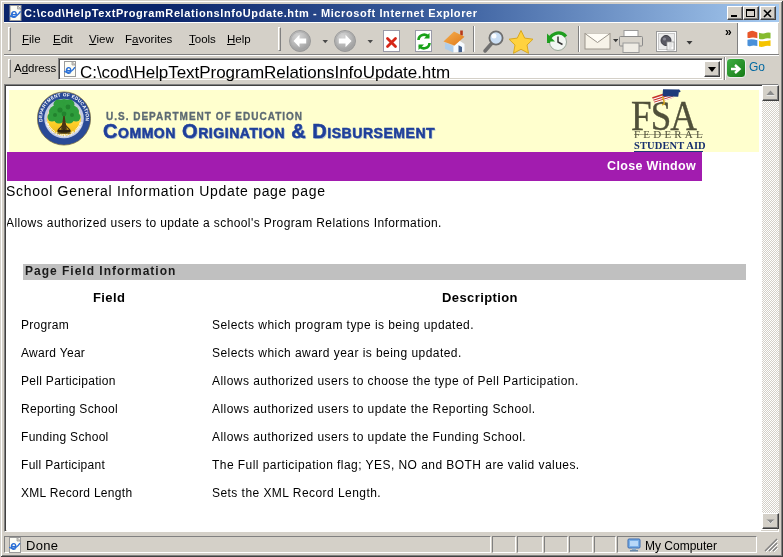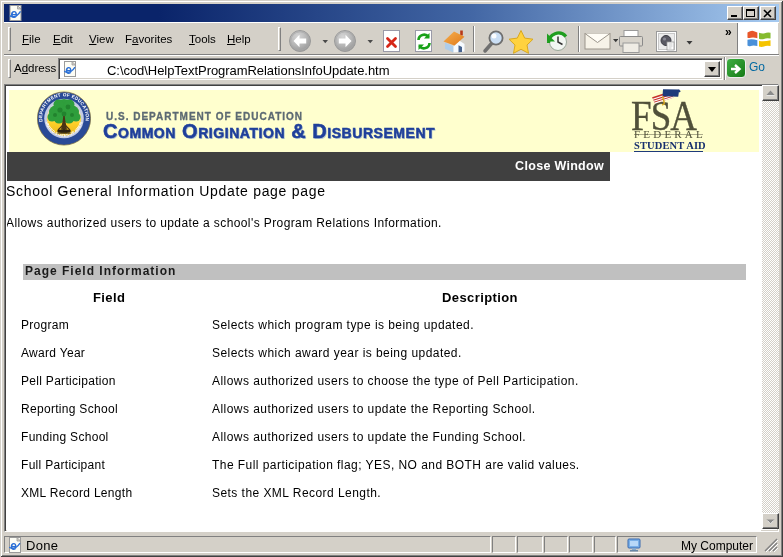--- a/index.html
+++ b/index.html
@@ -28,70 +28,71 @@
 #brand { position:absolute; right:1px; top:0px; width:41px; height:32px; background:#fff; border-left:1px solid #808080; }
 .chev { position:absolute; font-size:12px; font-weight:bold; color:#000; }
 
 #addrrow { position:absolute; left:4px; top:54px; width:775px; height:27px;
   background:#D4D0C8; border-top:1px solid #808080; box-shadow: inset 0 1px 0 #fff; }
 #addrlabel { position:absolute; left:10px; top:7px; font-size:11.5px; color:#000; }
 #addrlabel u { text-decoration:underline; }
 #addrfield { position:absolute; left:54px; top:3px; width:665px; height:22px; background:#fff;
   border:1px solid; border-color:#808080 #fff #fff #808080;
   box-shadow: inset 1px 1px 0 #404040, inset -1px -1px 0 #D4D0C8; }
-#addrtext { position:absolute; left:21px; top:4px; font-size:13px; letter-spacing:-0.05px; color:#000; white-space:nowrap;margin-left:27px; }
+#addrtext { position:absolute; left:21px; top:4px; font-size:17px; letter-spacing:-0.05px; color:#000; white-space:nowrap; }
 #addrdrop { position:absolute; right:2px; top:2px; width:16px; height:16px; background:#D4D0C8;
   border:1px solid; border-color:#fff #404040 #404040 #fff; box-shadow: inset -1px -1px 0 #808080; }
 #gobtn { position:absolute; left:722px; top:3px; width:20px; height:20px; border-radius:4px;
   background:linear-gradient(135deg,#3fae43,#157a15); border:1px solid #ededed; }
 #gotext { position:absolute; left:745px; top:5px; font-size:12px; color:#0369a1; }
 
 #content { position:absolute; left:4px; top:84px; width:775px; height:448px; background:#fff;
   border:1px solid; border-color:#808080 #fff #fff #808080;
   box-shadow: inset 1px 1px 0 #404040, inset -1px -1px 0 #D4D0C8; }
 #page { position:absolute; left:2px; top:2px; width:754px; height:444px; background:#fff; overflow:hidden; }
 #banner { position:absolute; left:2px; top:3px; width:750px; height:62px; background:#FFFFCE; }
 #deptline1 { position:absolute; left:97px; top:21px; font-size:10px; font-weight:bold; color:#5c6a73; letter-spacing:1.0px; -webkit-text-stroke:0.3px #5c6a73; }
 #deptline2 { position:absolute; left:94px; top:30px; font-size:20px; font-weight:bold; color:#1F3F9A;
   font-variant:small-caps; letter-spacing:0.55px; -webkit-text-stroke:0.5px #1F3F9A; text-shadow:1px 1px 0 rgba(130,160,210,0.6); }
-#bluebar { position:absolute; left:0; top:65px; width:603px; height:29px; background:#404040;padding-left:38px; }
+#bluebar { position:absolute; left:0; top:65px; width:695px; height:29px; background:#a21caf;padding-left:38px; }
 #closewin { position:absolute; right:6px; top:7px; color:#fff; font-size:12.5px; font-weight:bold; letter-spacing:0.3px; }
 #heading { position:absolute; left:-1px; top:96px; font-size:14px; font-weight:normal; color:#000; letter-spacing:0.7px; }
 #para { position:absolute; left:-1px; top:129px; font-size:12px; color:#000; letter-spacing:0.4px; }
 #graybar { position:absolute; left:16px; top:177px; width:723px; height:16px; background:#C0C0C0; }
 #graybar span { position:absolute; left:2px; top:0px; font-size:12px; font-weight:bold; color:#1a1a1a; letter-spacing:1.0px; }
 .th { position:absolute; font-size:13px; font-weight:bold; color:#000; letter-spacing:0.4px; }
 .fld { position:absolute; left:14px; font-size:12px; color:#000; letter-spacing:0.3px; }
 .dsc { position:absolute; left:205px; font-size:12px; color:#000; letter-spacing:0.45px; }
 
 #sbar { position:absolute; right:-1px; top:0px; width:17px; height:444px;
   background-image:conic-gradient(#fff 25%, #D4D0C8 0 50%, #fff 0 75%, #D4D0C8 0);
   background-size:2px 2px; }
 .sbtn { position:absolute; left:0; width:17px; height:16px; background:#D4D0C8;
   border:1px solid; border-color:#fff #404040 #404040 #fff; box-shadow: inset -1px -1px 0 #808080, inset 1px 1px 0 #D4D0C8; }
 
 #statusbar { position:absolute; left:4px; top:534px; width:775px; height:19px; background:#D4D0C8; }
 .spane { position:absolute; top:2px; height:17px; border:1px solid; border-color:#808080 #fff #fff #808080; }
 #sdone { left:0px; width:487px; }
 #sdone span { position:absolute; left:21px; top:1px; font-size:13px; letter-spacing:0.3px; }
 #smy { left:613px; width:140px; }
-#smy span { position:absolute; left:27px; top:2px; font-size:12px;margin-left:36px; }
+#smy span { position:absolute; left:27px; top:2px; font-size:12px; }
 #grips { position:absolute; right:1px; top:3px; width:15px; height:15px; }
 </style>
 </head>
 <body>
 <div id="win">
 
   <div id="titlebar">
     <svg class="abs" style="left:3px;top:1px" width="16" height="16" viewBox="0 0 16 16">
       <rect x="3" y="0.5" width="11" height="15" fill="#fdfdf5" stroke="#9a9a9a" stroke-width="1"></rect>
       <path d="M10.5 0.5l3.5 3.5h-3.5z" fill="#d4d0c8" stroke="#9a9a9a" stroke-width="0.8"></path>
       <text x="3.6" y="13" font-family="Liberation Sans" font-size="12.5" font-weight="bold" fill="#2a6fd6">e</text>
       <path d="M2.5 10.6 Q8.5 14.2 13.5 6.4" fill="none" stroke="#2a6fd6" stroke-width="1.4"></path>
     </svg>
+    <span class="ttext">C:\cod\HelpTextProgramRelationsInfoUpdate.htm - Microsoft Internet Explorer</span>
     <div class="tbtn" style="left:723px">
       <div class="abs" style="left:3px;top:8px;width:6px;height:2px;background:#000"></div>
     </div>
     <div class="tbtn" style="left:739px">
       <div class="abs" style="left:2px;top:2px;width:9px;height:8px;border:1px solid #000;border-top-width:2px"></div>
     </div>
     <div class="tbtn" style="left:756px">
       <svg width="14" height="12" viewBox="0 0 14 12">
           <path d="M3 2l7 7M10 2l-7 7" stroke="#000" stroke-width="1.6"></path>
         </svg>

